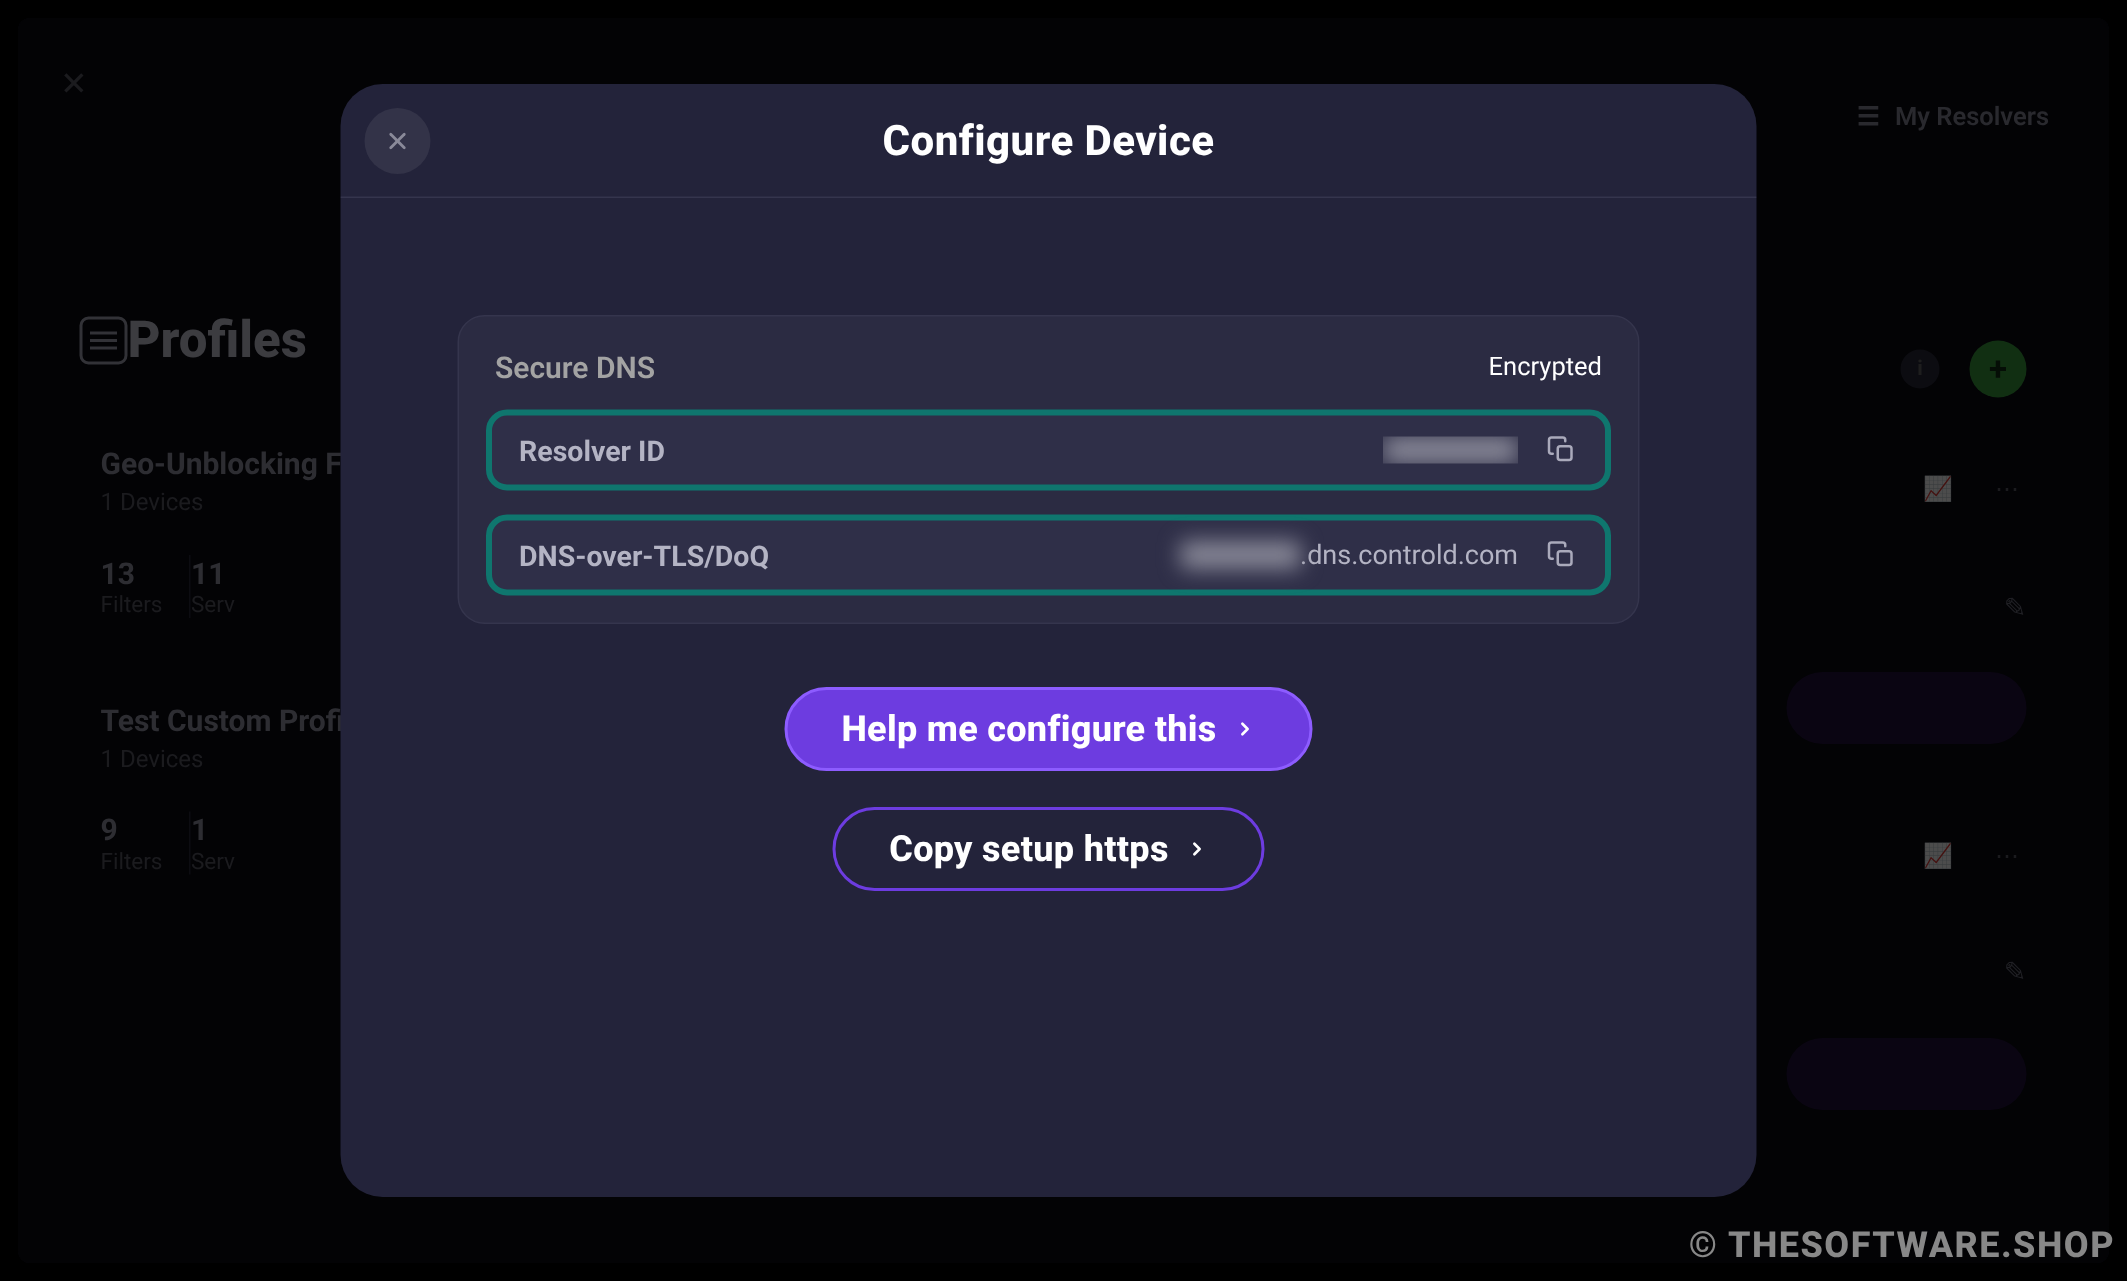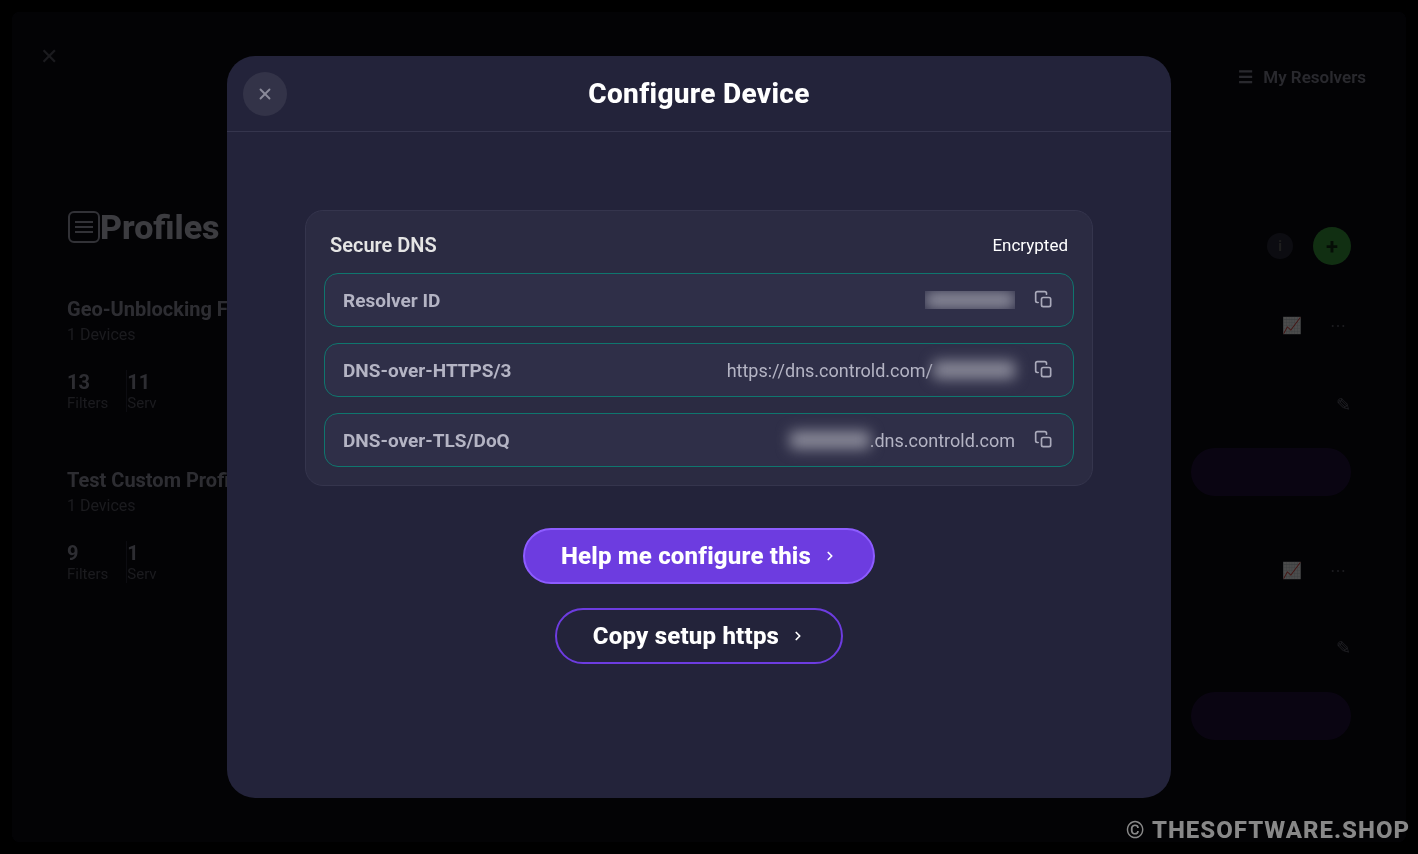--- a/index.html
+++ b/index.html
@@ -53,21 +53,21 @@
       top: 55px;
       display: flex;
       align-items: center;
       gap: 10px;
       color: #8a8a99;
       font-size: 17px;
       font-weight: 600;
     }
     .bg-profiles {
       position: absolute;
-      left: 56px;
+      left: 41px;
       top: 195px;
       display: flex;
       align-items: center;
       gap: 0;
       color: #a8a8b8;
     }
     .bg-profiles-icon {
       width: 32px;
       height: 32px;
       border: 2px solid #a8a8b8;
@@ -259,29 +259,29 @@
     }
     .secure-header {
       display: flex;
       justify-content: space-between;
       align-items: center;
       padding: 4px 6px 16px;
     }
     .secure-title {
       font-size: 20px;
       font-weight: 600;
-      color: #e5e5e5;
+      color: #a3a3a3;
     }
     .secure-status {
       font-size: 17px;
       color: #ffffff;
     }
     .row {
       background: #2f2f48;
-      border: 1px solid #0f766e;
+      border: 4px solid #0f766e;
       border-radius: 14px;
       height: 54px;
       display: flex;
       align-items: center;
       padding: 0 14px 0 18px;
       margin-bottom: 16px;
     }
     .row:last-child { margin-bottom: 0; }
     .row-label {
       font-size: 19px;
@@ -457,34 +457,20 @@
           <span class="blur w1">xxxxxxxx</span>
         </div>
         <div class="copy-btn">
           <svg viewBox="0 0 24 24" fill="none" stroke="currentColor" stroke-width="2" stroke-linecap="round" stroke-linejoin="round">
             <rect x="9" y="9" width="11" height="11" rx="2"></rect>
             <path d="M5 15H4a2 2 0 0 1-2-2V4a2 2 0 0 1 2-2h9a2 2 0 0 1 2 2v1"></path>
           </svg>
         </div>
       </div>
 
-      <div class="row">
-        <div class="row-label">DNS-over-HTTPS/3</div>
-        <div class="row-spacer"></div>
-        <div class="value-composite">
-          <span>https://dns.controld.com/</span>
-            <span class="blur w2">xxxxxxx</span>
-        </div>
-        <div class="copy-btn">
-          <svg viewBox="0 0 24 24" fill="none" stroke="currentColor" stroke-width="2" stroke-linecap="round" stroke-linejoin="round">
-            <rect x="9" y="9" width="11" height="11" rx="2"></rect>
-            <path d="M5 15H4a2 2 0 0 1-2-2V4a2 2 0 0 1 2-2h9a2 2 0 0 1 2 2v1"></path>
-          </svg>
-        </div>
-      </div>
 
       <div class="row">
         <div class="row-label">DNS-over-TLS/DoQ</div>
         <div class="row-spacer"></div>
         <div class="value-composite">
           <span class="blur w3">xxxxxx</span>
             <span>.dns.controld.com</span>
         </div>
         <div class="copy-btn">
           <svg viewBox="0 0 24 24" fill="none" stroke="currentColor" stroke-width="2" stroke-linecap="round" stroke-linejoin="round">

